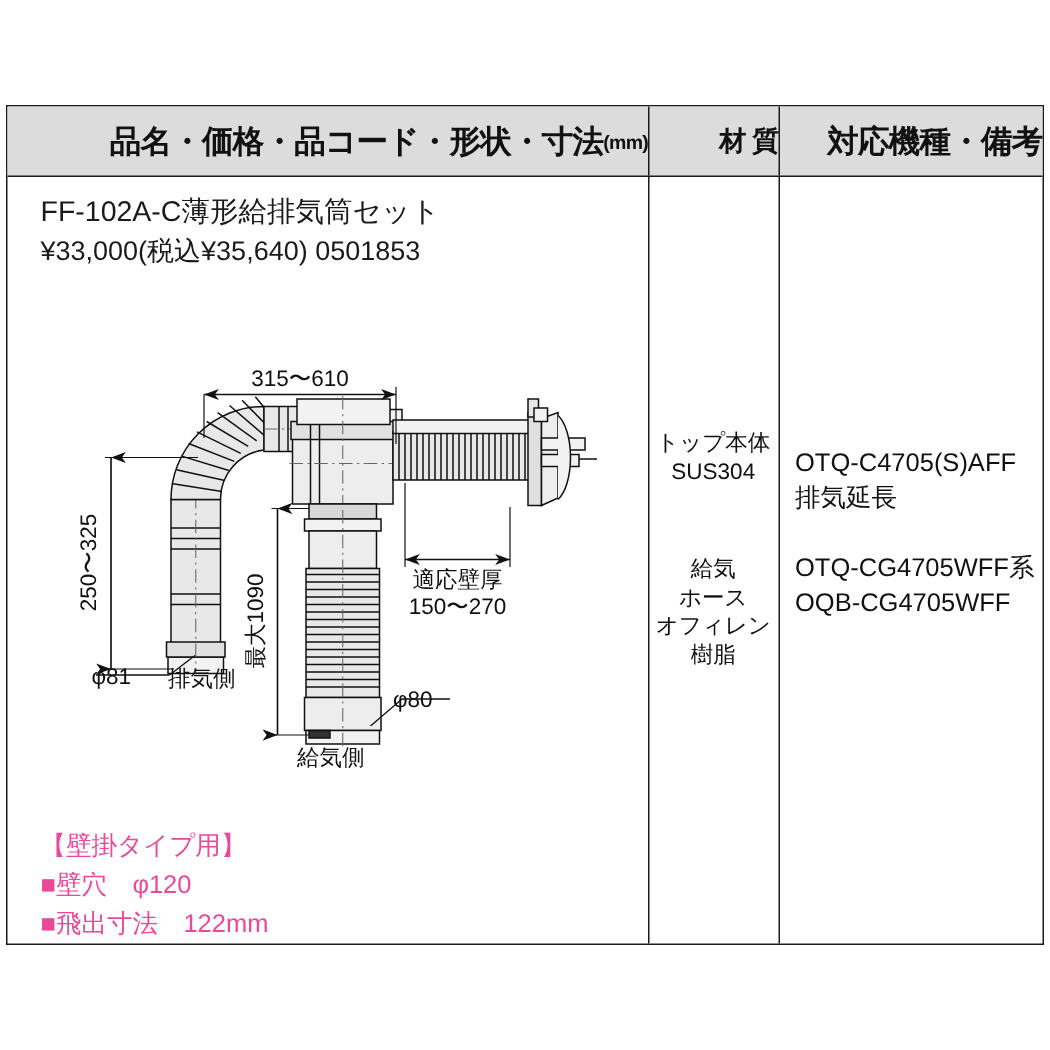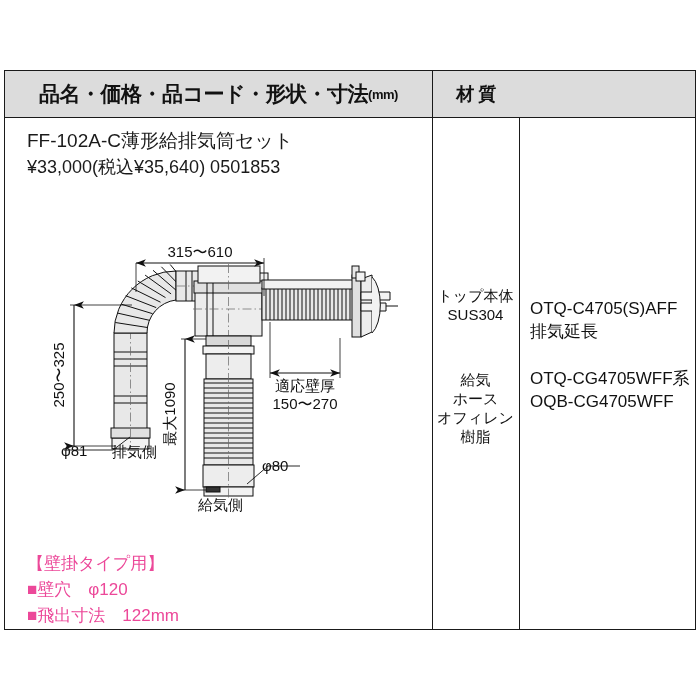--- a/index.html
+++ b/index.html
@@ -24,21 +24,21 @@
   }
   .thead {
     position: absolute; left: 0; top: 0;
     width: 100%; height: 47px;
     background: #dcdcdc;
     border-bottom: 1.5px solid #1a1a1a;
     box-sizing: border-box;
   }
   .th {
     position: absolute; top: 0; height: 100%;
-    display: flex; align-items: center; justify-content: center;
+    display: flex; align-items: center; justify-content: flex-end;
     font-weight: bold;
     color: #111;
     letter-spacing: -0.5px;
     box-sizing: border-box;
   }
   .th-1 { left: 0;     width: 427px; font-size: 21px; }
   .th-2 { left: 427px; width: 87px;  font-size: 18px; border-left: 1.5px solid #1a1a1a; }
   .th-3 { left: 514px; width: 176px; font-size: 21px; border-left: 1.5px solid #1a1a1a; }
   .th-1 .unit { font-size: 13px; font-weight: bold; }
 
@@ -103,20 +103,23 @@
 
   <div class="table-wrap">
 
     <div class="thead">
       <div class="th th-1">
         <span>品名・価格・品コード・形状・寸法</span>
           <span class="unit">(mm)</span>
       </div>
       <div class="th th-2">
         <span>材 質</span>
+      </div>
+      <div class="th th-3">
+        <span>対応機種・備考</span>
       </div>
     </div>
 
     <div class="col-div col-div-a"></div>
     <div class="col-div col-div-b"></div>
 
     <div class="prod-name">FF-102A-C薄形給排気筒セット</div>
     <div class="prod-price">¥33,000(税込¥35,640) 0501853</div>
 
     <div class="notes">

